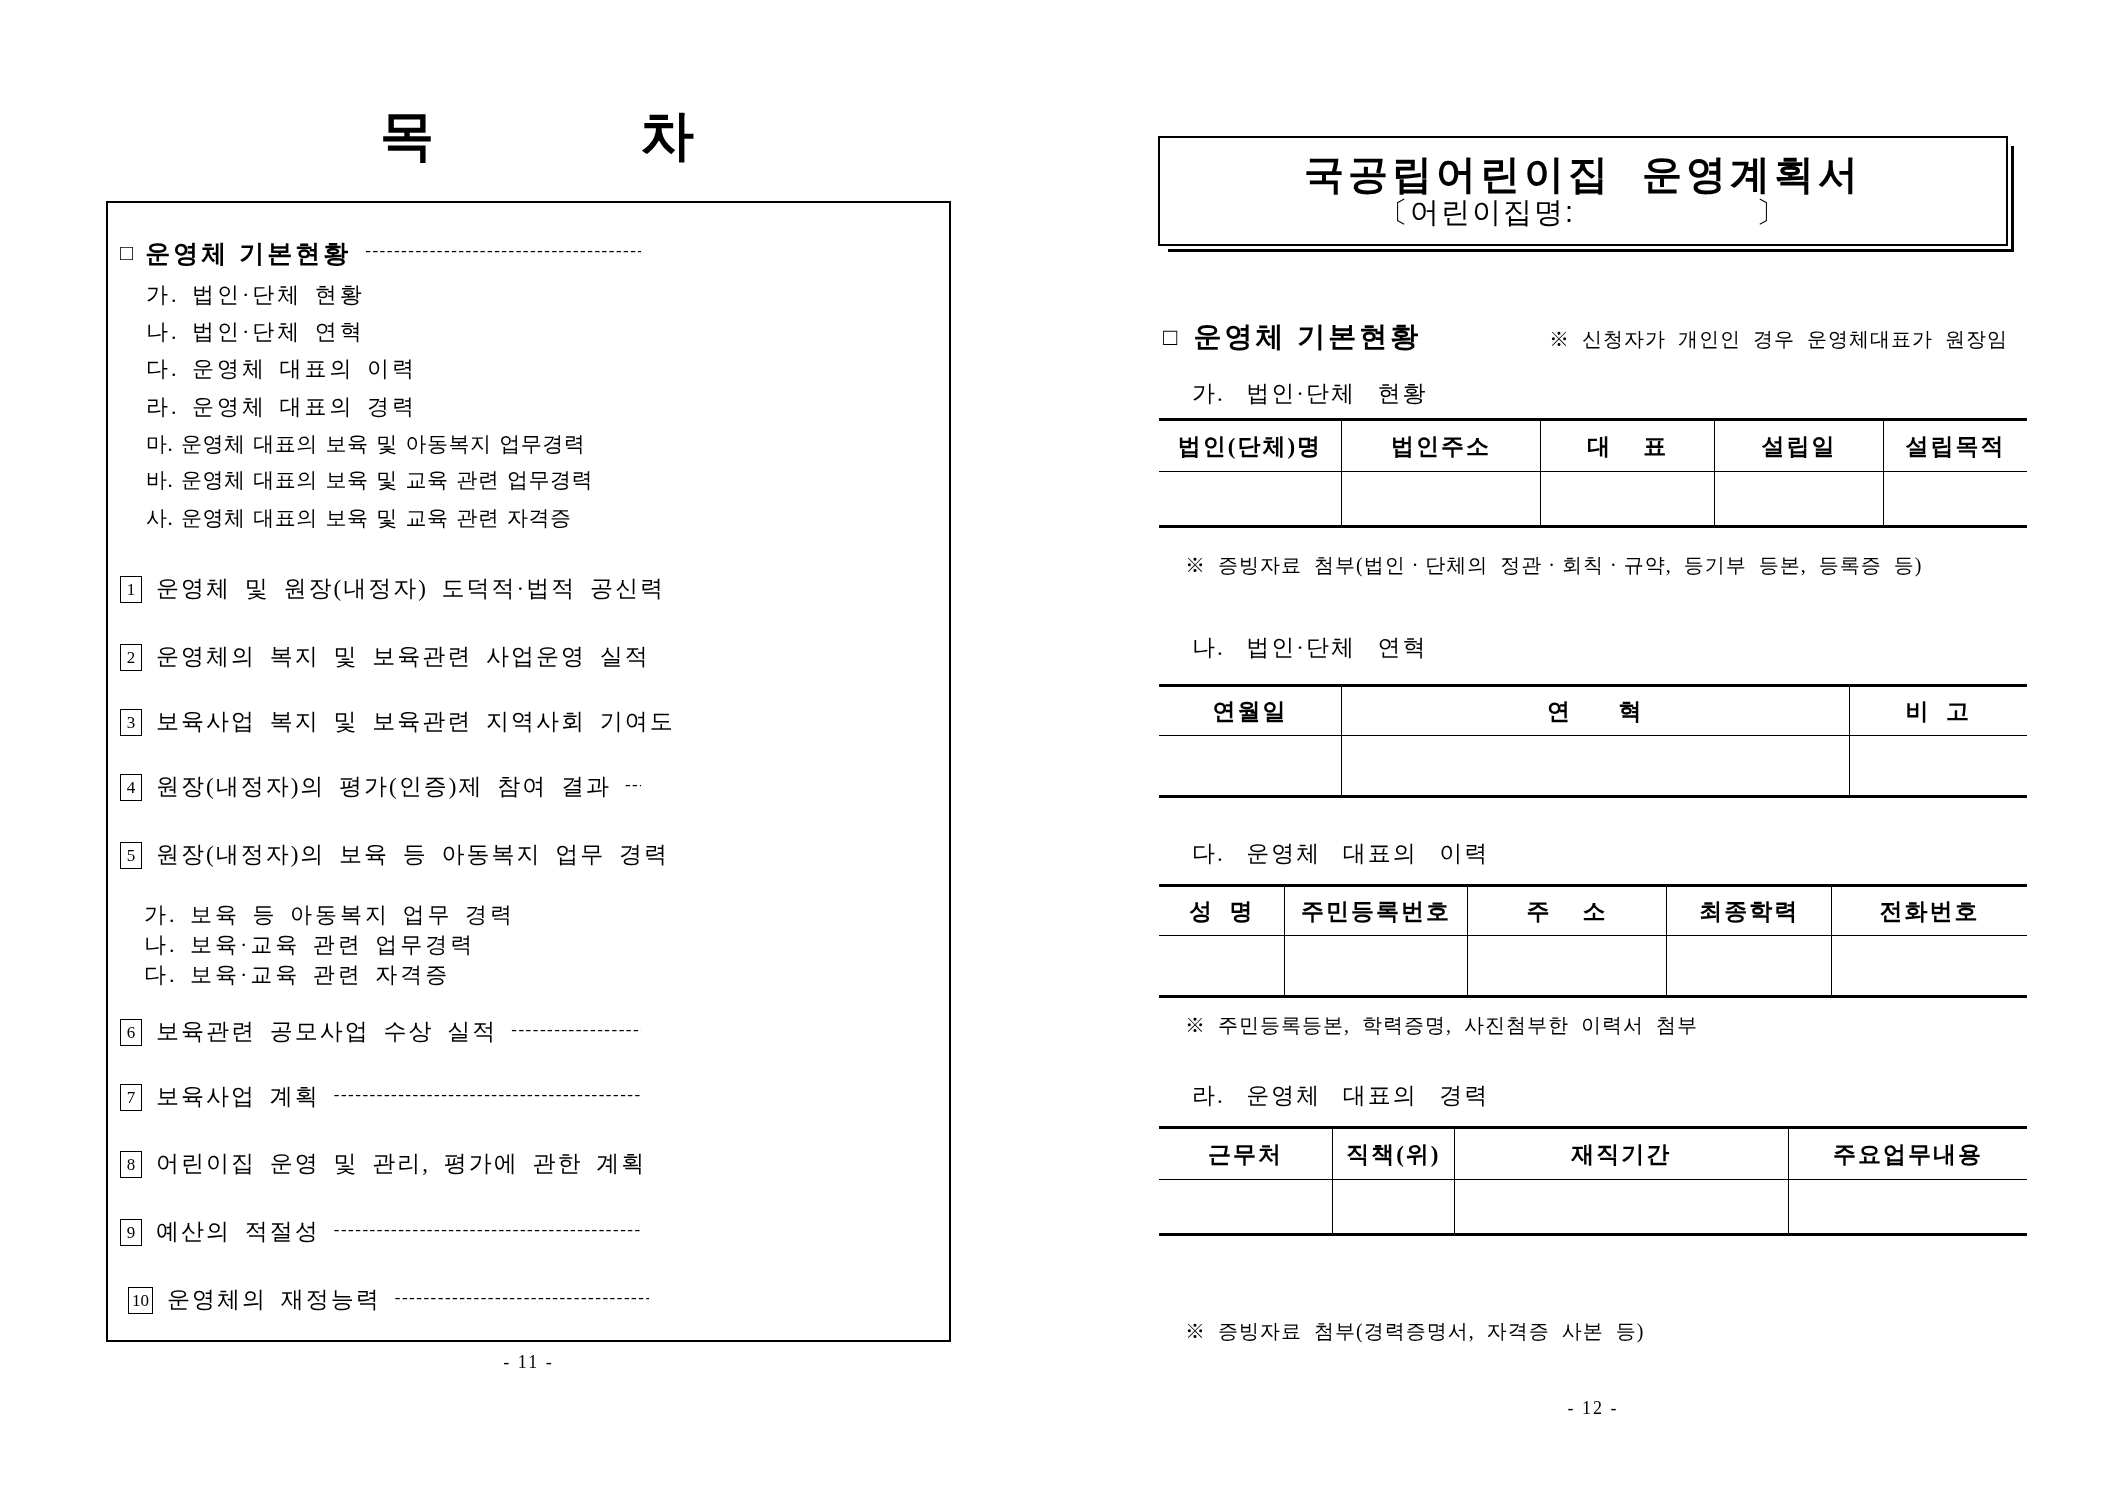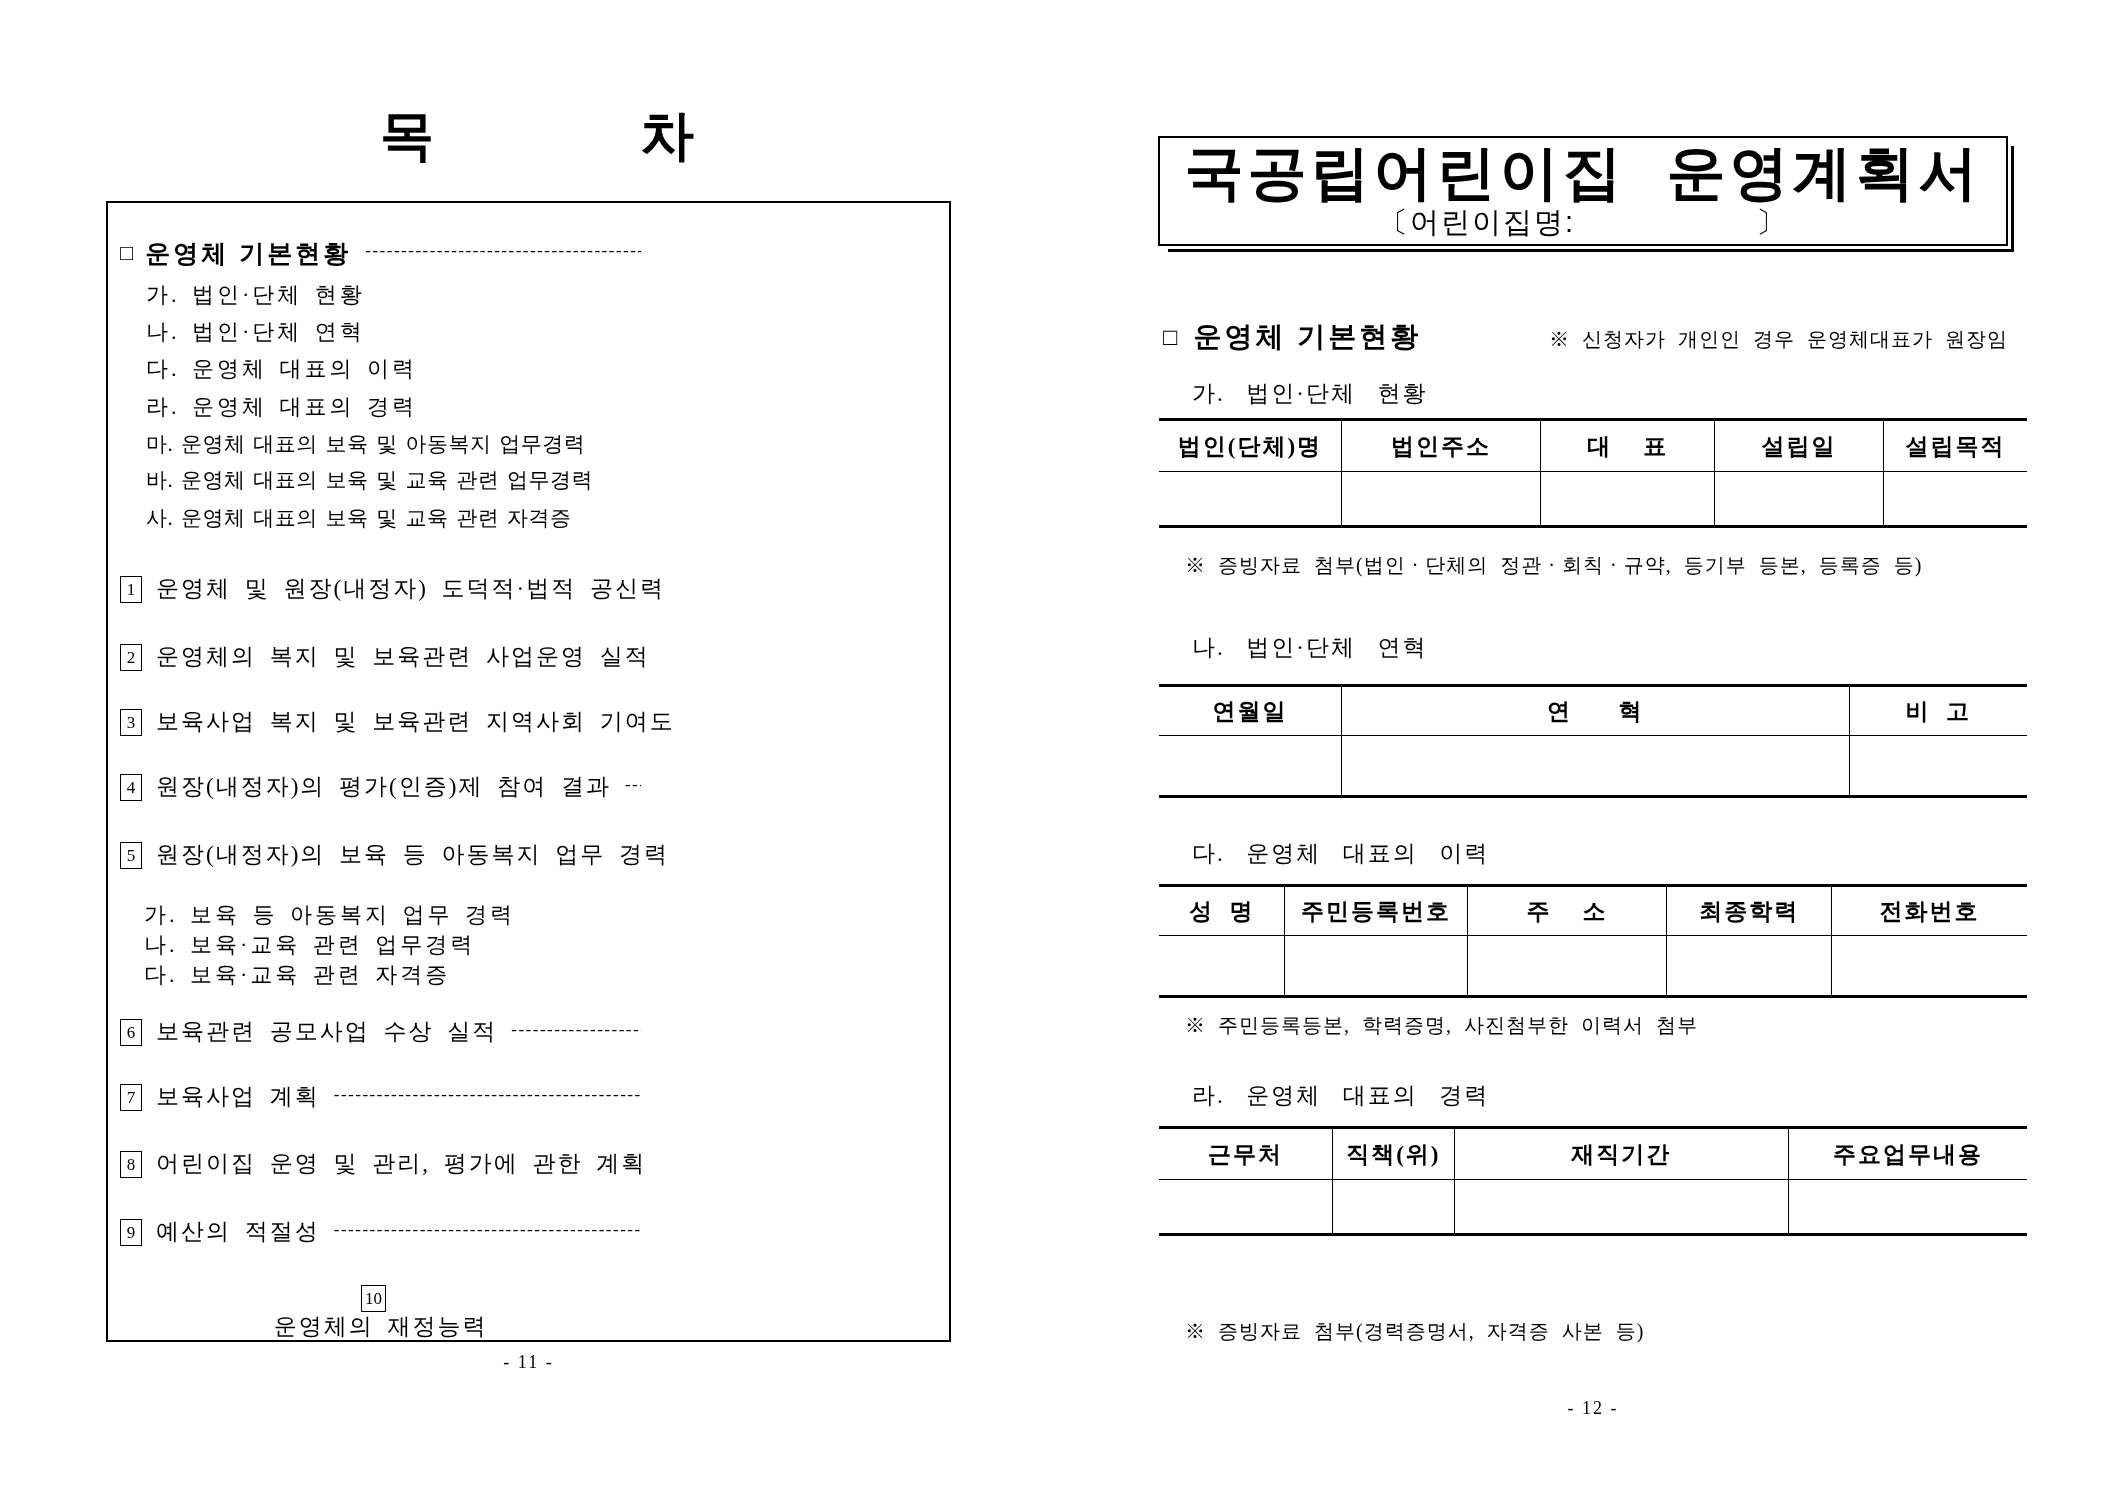--- a/index.html
+++ b/index.html
@@ -64,21 +64,21 @@
   
   .plan-title-box {
     left:1158px; top:136px; width:850px; height:110px;
     border:2px solid #000; box-sizing:border-box;
     box-shadow: 3px 3px 0 0 #ffffff, 8px 8px 0 -2px #000000;
     display:flex; flex-direction:column; align-items:center; justify-content:center;
     background:#fff;
   }
   .plan-title {
     font-family:"Liberation Sans", sans-serif;
-    font-weight:bold; font-size:59px; letter-spacing:4px;
+    font-weight:bold; font-size:40px; letter-spacing:4px;
     line-height:1.05; white-space:pre;
   }
   .plan-subtitle {
     font-family:"Liberation Sans", sans-serif;
     font-weight:normal; font-size:29px; letter-spacing:2px;
     line-height:1.1; white-space:pre; margin-top:2px;
   }
   .section-row {
     left:1163px; top:318px; width:845px;
     display:flex; align-items:flex-end; justify-content:space-between;
@@ -183,21 +183,21 @@
   <div class="toc-row lead" style="top:946px; left:12px;">
     <span class="numbox">8</span>
     <span class="toc-item-label">어린이집 운영 및 관리, 평가에 관한 계획</span>
     <span class="leader">------------------------------------------------------------------------------------------------------------------------------------------------</span>
   </div>
   <div class="toc-row lead" style="top:1014px; left:12px;">
     <span class="numbox">9</span>
     <span class="toc-item-label">예산의 적절성</span>
     <span class="leader">------------------------------------------------------------------------------------------------------------------------------------------------</span>
   </div>
-  <div class="toc-row lead" style="top:1082px; left:12px;flex-direction:column;">
+  <div class="toc-row lead" style="top:1082px; left:20px;">
     <span class="numbox">10</span>
     <span class="toc-item-label">운영체의 재정능력</span>
     <span class="leader">------------------------------------------------------------------------------------------------------------------------------------------------</span>
   </div>
 </div>
 
 <div class="abs page-num" style="left:106px; top:1352px; width:845px;">- 11 -</div>
 
 <div class="abs plan-title-box">
   <div class="plan-title">국공립어린이집  운영계획서</div>

